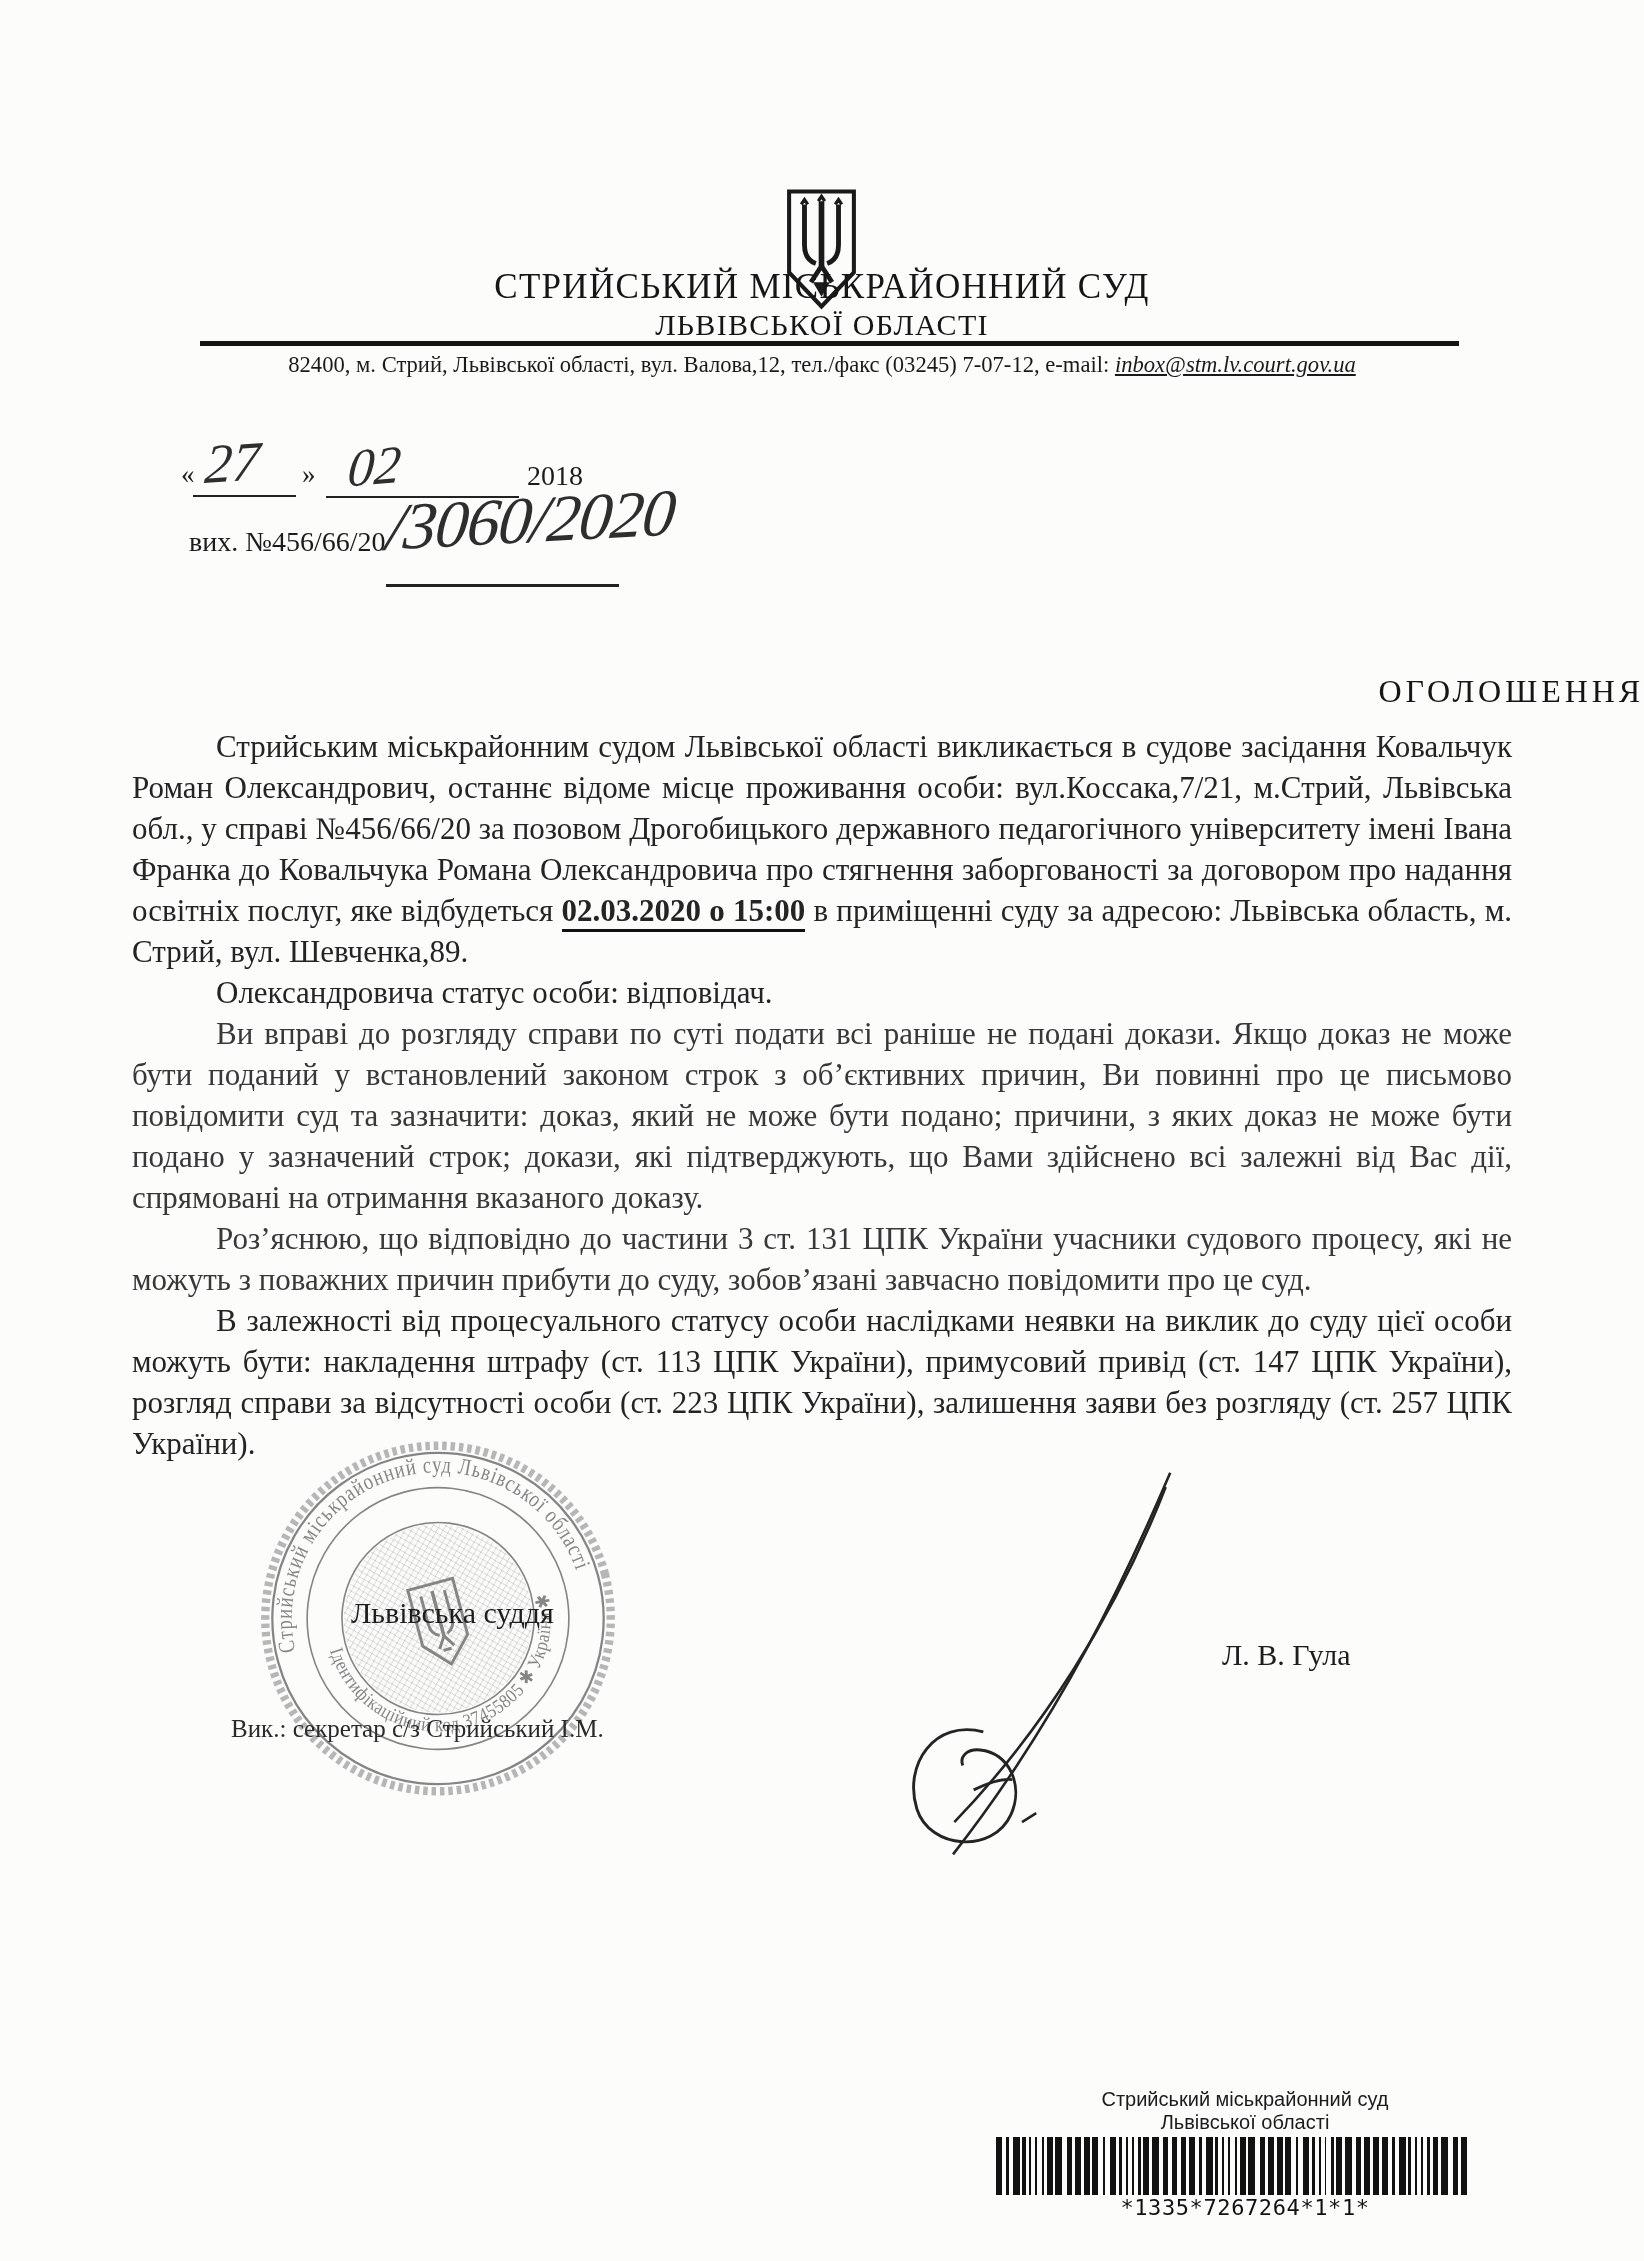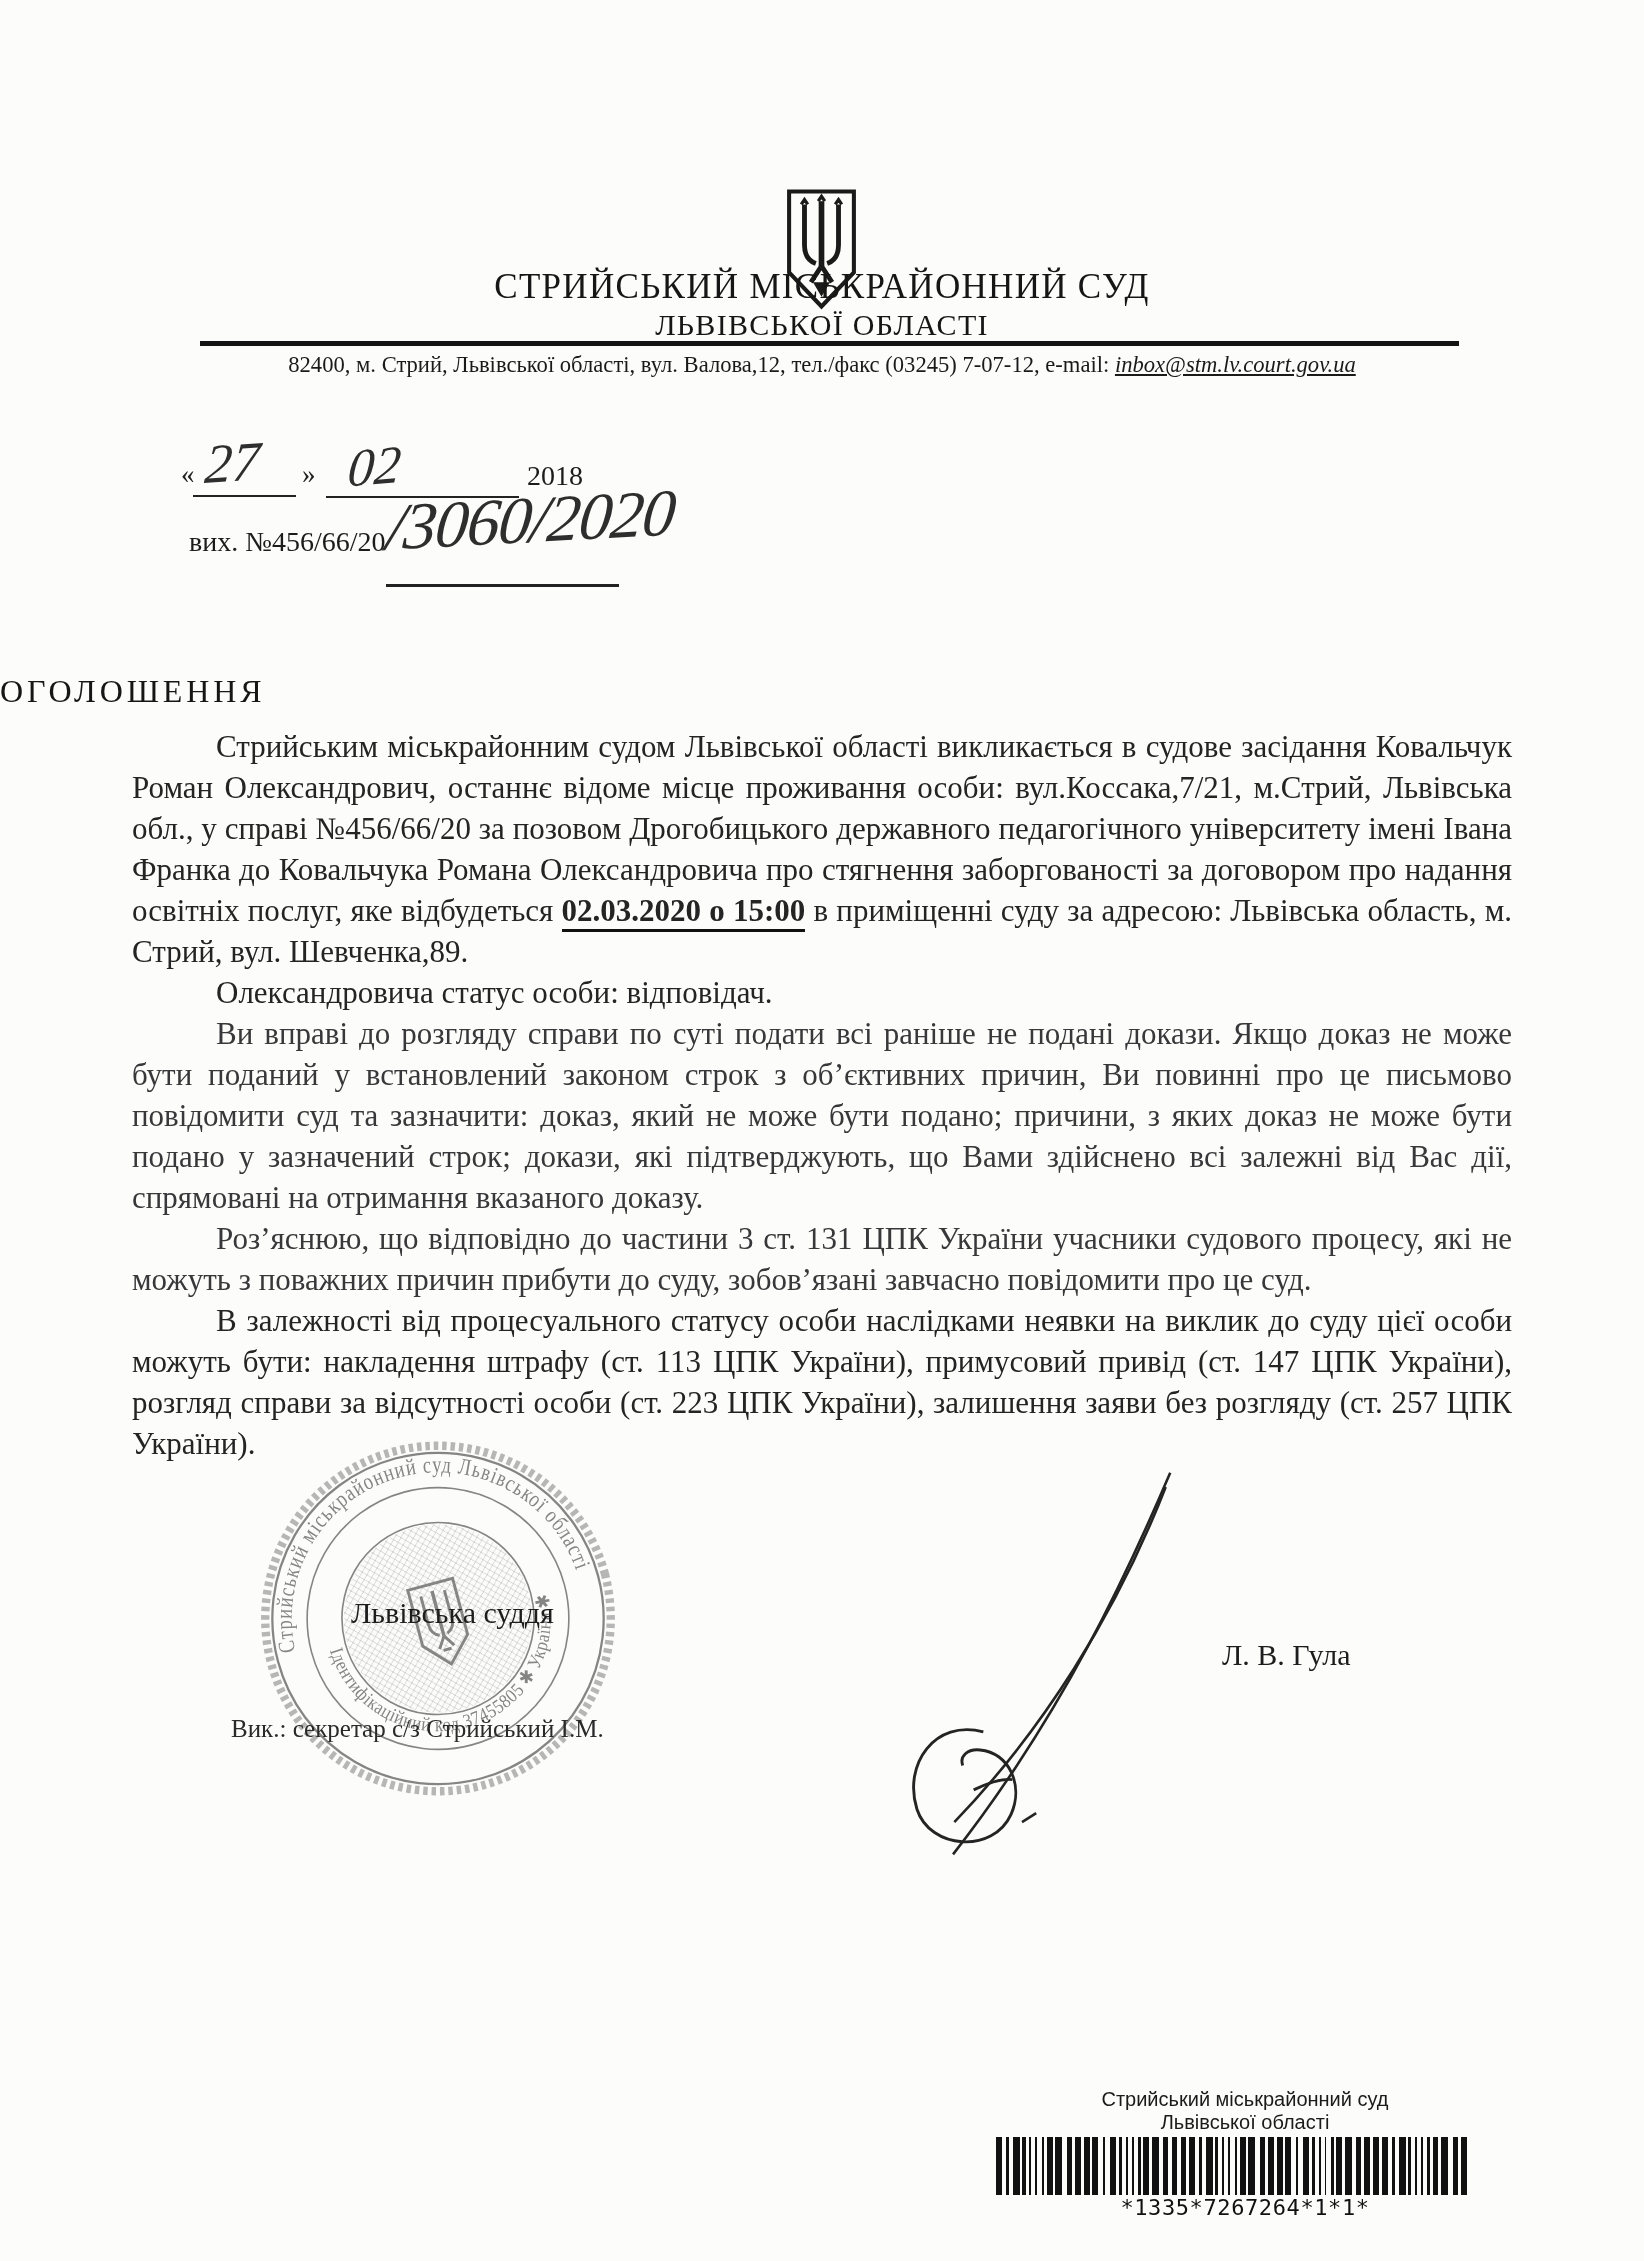--- a/index.html
+++ b/index.html
@@ -34,21 +34,21 @@
   .day-hand   { left:205px; top:431px; font-size:55px; transform:rotate(-4deg) skewX(-8deg); }
   .month-hand { left:348px; top:436px; font-size:53px; transform:rotate(-5deg) skewX(-10deg); }
   .day-line   { left:193px; top:495px; width:103px; height:1.9px; background:#222; }
   .month-line { left:326px; top:496px; width:193px; height:1.9px; background:#222; }
   .year-print { left:527px; top:460px; font-size:28px; }
   .out-label  { left:189px; top:526px; font-size:28px; }
   .out-hand   { left:387px; top:482px; font-size:66px; transform:rotate(-3deg) skewX(-9deg); letter-spacing:-1.3px;}
   .out-line   { left:386px; top:584px; width:233px; height:2.6px; background:#222; }
 
   
-  .doc-title { left:0; top:673px; width:1644px; text-align:left;
+  .doc-title { left:0; top:673px; width:1644px; text-align:right;
     font-size:32px; letter-spacing:3.9px; color:#161616; }
   .body-text { left:132px; top:726px; width:1380px;
     font-size:31px; line-height:41px; text-align:justify; color:#242424; }
   .body-text p { text-indent:84px; margin:0; }
   .body-text .dt { font-weight:bold; border-bottom:3.2px solid #111; padding-bottom:0.6px; }
   .p-light { color:#38383a; }
 
   
   .stamp-wrap { left:253px; top:1430px; width:370px; height:377px; opacity:.82; }
   .judge-title { left:351px; top:1596px; font-size:30px; color:#1d1d1d; z-index:6; }

